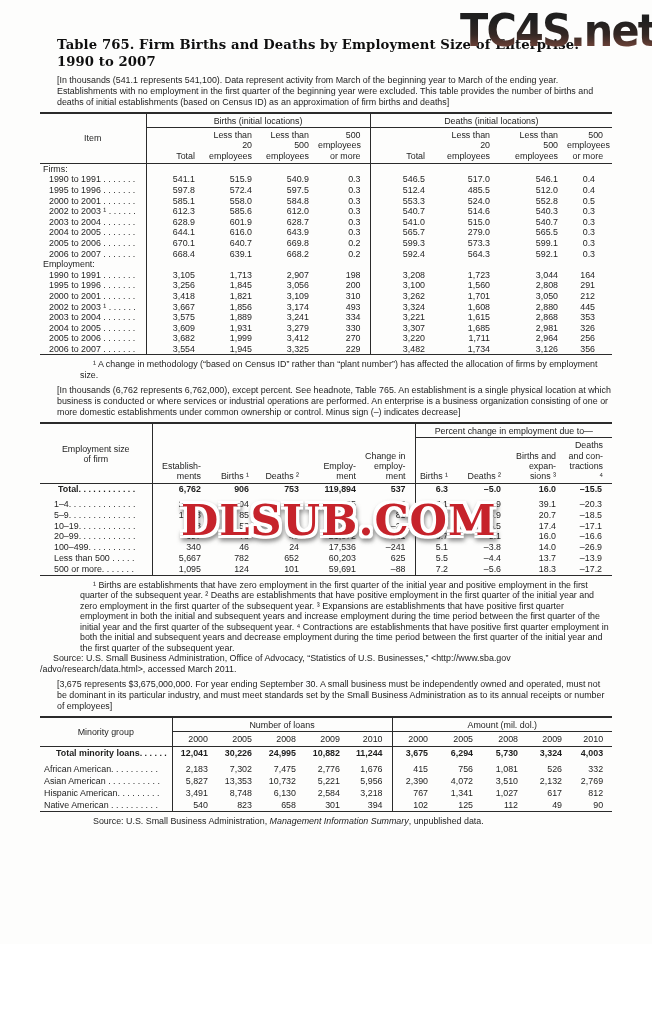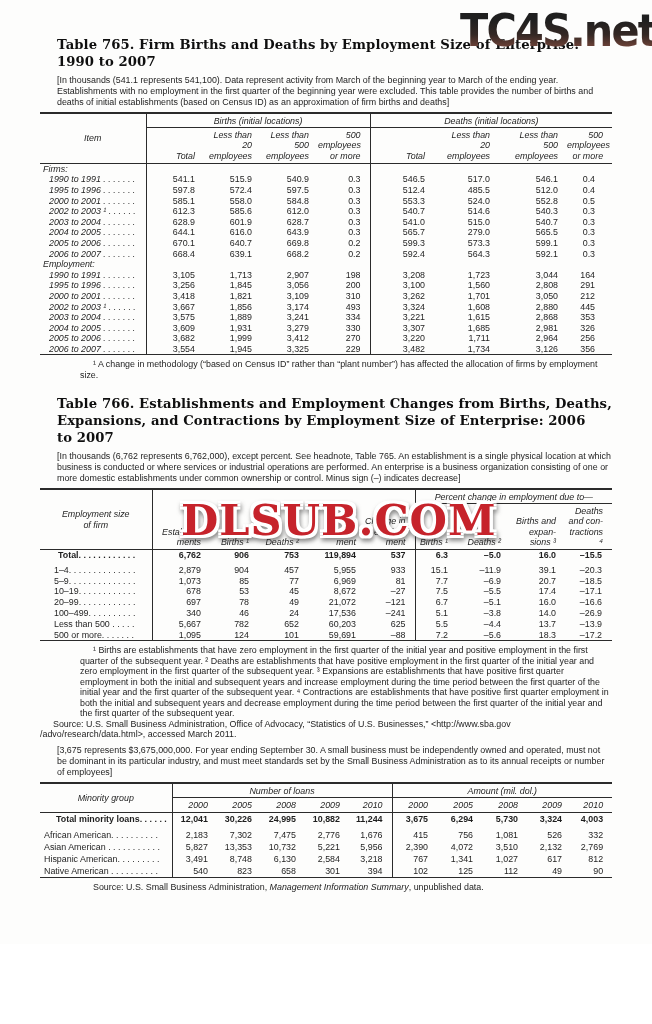--- a/index.html
+++ b/index.html
@@ -17,35 +17,35 @@
     margin-left:17px; letter-spacing:.1px;
   }
   .headnote { font-size:8.9px; line-height:11px; margin:5px 0 0 17px; color:#232323; }
   .footnote { font-size:8.9px; line-height:10.5px; text-indent:13px; color:#232323; }
   .footnote i { font-style:italic; }
 
   
   table { border-collapse:collapse; width:572px; table-layout:fixed;
           border-top:2px solid #2b2b2b; border-bottom:1px solid #2b2b2b; margin-top:4px; }
   th, td { font-size:8.9px; font-weight:normal; color:#1e1e1e; }
-  thead th { vertical-align:bottom;font-style:italic; }
+  thead th { vertical-align:bottom; }
   .group  { text-align:center; border-bottom:1px solid #2b2b2b; padding:2px 0 1px; }
   .nogroup{ border-bottom:none; }
   .colh   { text-align:right; white-space:pre-line; line-height:10.2px; padding:2px 9px 2px 0; border-bottom:1px solid #2b2b2b; }
   .stub-h { text-align:center; vertical-align:middle; white-space:pre-line; line-height:10.2px; border-bottom:1px solid #2b2b2b; }
   .vline-l{ border-left:1px solid #2b2b2b; }
   .vline-r{ border-right:1px solid #2b2b2b; }
   tbody td { line-height:10.6px; white-space:nowrap; overflow:hidden; }
   .num  { text-align:right; padding-right:9px; }
   .stub { text-align:left; }
   .bold td { font-weight:bold; }
   .gap td { padding-top:4px; }
 
   .t765 tbody td:nth-child(2), .t765 tbody td:nth-child(6) { border-left:1px solid #2b2b2b; }
-  .t765 .stub { padding-left:3px;font-style:italic; }
+  .t765 .stub { padding-left:3px; }
   .t765 .indent { padding-left:9px; }
   .t765 .num:last-child { padding-right:17px; }
 
   .t766 tbody td:nth-child(2), .t766 tbody td:nth-child(7) { border-left:1px solid #2b2b2b; }
   .t766 .stub { padding-left:14px; }
   .t766 .bold .stub { padding-left:18px; }
   .t766 .num:last-child { padding-right:10px; }
   .t766 tbody td { line-height:10.8px; }
 
   .t767 tbody td:nth-child(2), .t767 tbody td:nth-child(7) { border-left:1px solid #2b2b2b; }
@@ -342,23 +342,20 @@
               <td class="num">1,734</td>
               <td class="num">3,126</td>
               <td class="num">356</td>
             </tr>
           </tbody>
       </table>
       <p class="footnote fn-block">¹ A change in methodology (“based on Census ID” rather than “plant number”) has affected the allocation of firms by employment size.</p>
     </section>
 
     <section>
-      <h2 class="title s766-title">Table 766. Establishments and Employment Changes from Births, Deaths,
-Expansions, and Contractions by Employment Size of Enterprise: 2006
-to 2007</h2>
       <p class="headnote">[In thousands (6,762 represents 6,762,000), except percent. See headnote, Table 765. An establishment is a single physical location at which business is conducted or where services or industrial operations are performed. An enterprise is a business organization consisting of one or more domestic establishments under common ownership or control. Minus sign (–) indicates decrease]</p>
       <table class="t766">
         <colgroup>
           <col style="width:112px">
             <col style="width:58px">
             <col style="width:48px">
             <col style="width:50px">
             <col style="width:57px">
             <col style="width:50px">
           <col style="width:42px">

